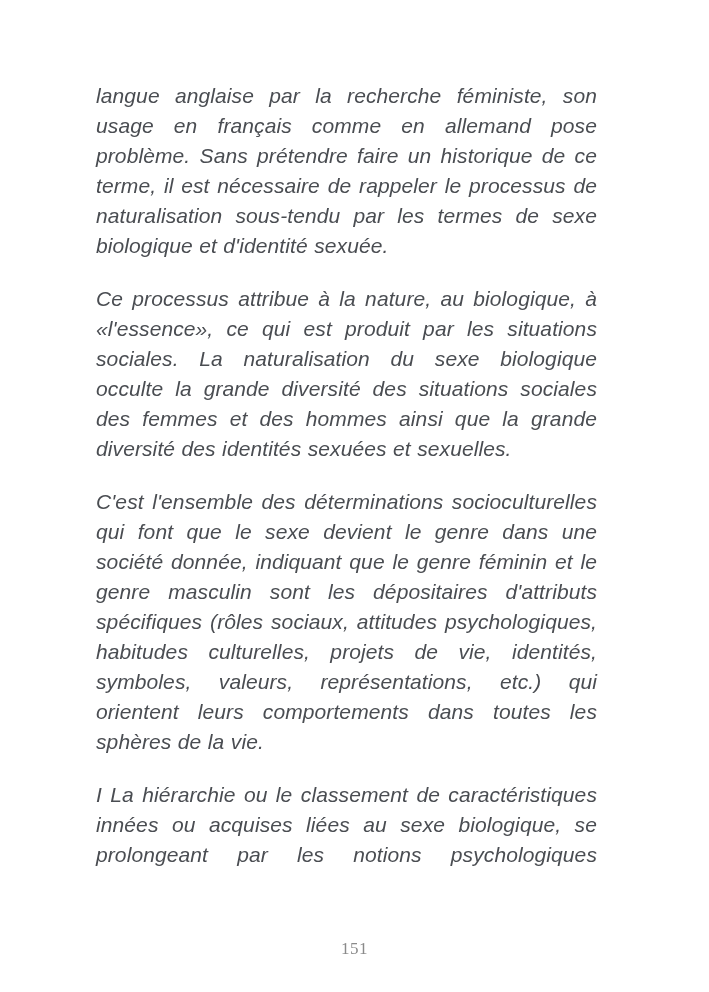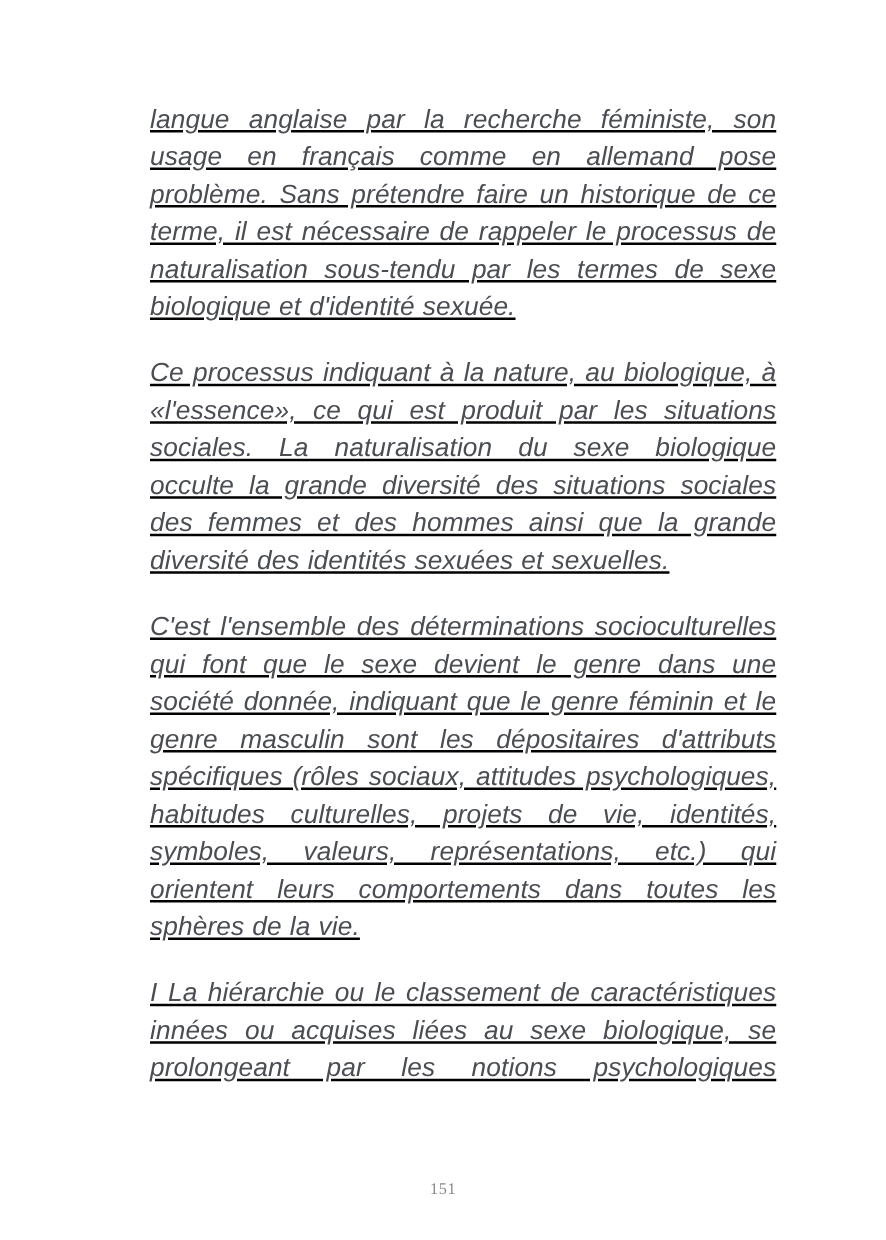--- a/index.html
+++ b/index.html
@@ -14,24 +14,23 @@
   }
   .page {
     position: relative;
     width: 709px;
     height: 992px;
     background: #ffffff;
     overflow: hidden;
   }
   .text-column {
     position: absolute;
-    left: 120px;
+    left: 96px;
     top: 81px;
     width: 501px;
-    text-decoration: underline;
   }
   .text-column p {
     margin: 0 0 23px 0;
     font-style: italic;
     font-size: 21px;
     line-height: 30px;
     color: #4a4d52;
     text-align: justify;
     letter-spacing: 0.1px;
     word-spacing: 0.5px;
@@ -42,29 +41,29 @@
     margin-bottom: 12px;
   }
   .page-number {
     position: absolute;
     left: 0;
     right: 0;
     bottom: 33px;
     text-align: center;
     font-family: "Liberation Serif", serif;
     font-style: normal;
-    font-size: 13px;
+    font-size: 17px;
     letter-spacing: 0.5px;
     color: #8a8a8a;
   }
 </style>
 </head>
 <body>
 
 <div class="page">
   <div class="text-column">
     <p>langue anglaise par la recherche féministe, son usage en français comme en allemand pose problème. Sans prétendre faire un historique de ce terme, il est nécessaire de rappeler le processus de naturalisation sous-tendu par les termes de sexe biologique et d'identité sexuée.</p>
-    <p>Ce processus indiquant à la nature, au biologique, à «l'essence», ce qui est produit par les situations sociales. La naturalisation du sexe biologique occulte la grande diversité des situations sociales des femmes et des hommes ainsi que la grande diversité des identités sexuées et sexuelles.</p>
+    <p>Ce processus attribue à la nature, au biologique, à «l'essence», ce qui est produit par les situations sociales. La naturalisation du sexe biologique occulte la grande diversité des situations sociales des femmes et des hommes ainsi que la grande diversité des identités sexuées et sexuelles.</p>
     <p>C'est l'ensemble des déterminations socioculturelles qui font que le sexe devient le genre dans une société donnée, indiquant que le genre féminin et le genre masculin sont les dépositaires d'attributs spécifiques (rôles sociaux, attitudes psychologiques, habitudes culturelles, projets de vie, identités, symboles, valeurs, représentations, etc.) qui orientent leurs comportements dans toutes les sphères de la vie.</p>
     <p class="continues">I La hiérarchie ou le classement de caractéristiques innées ou acquises liées au sexe biologique, se prolongeant par les notions psychologiques</p>
   </div>
   <div class="page-number">151</div>
 </div>
 
 </body></html>

